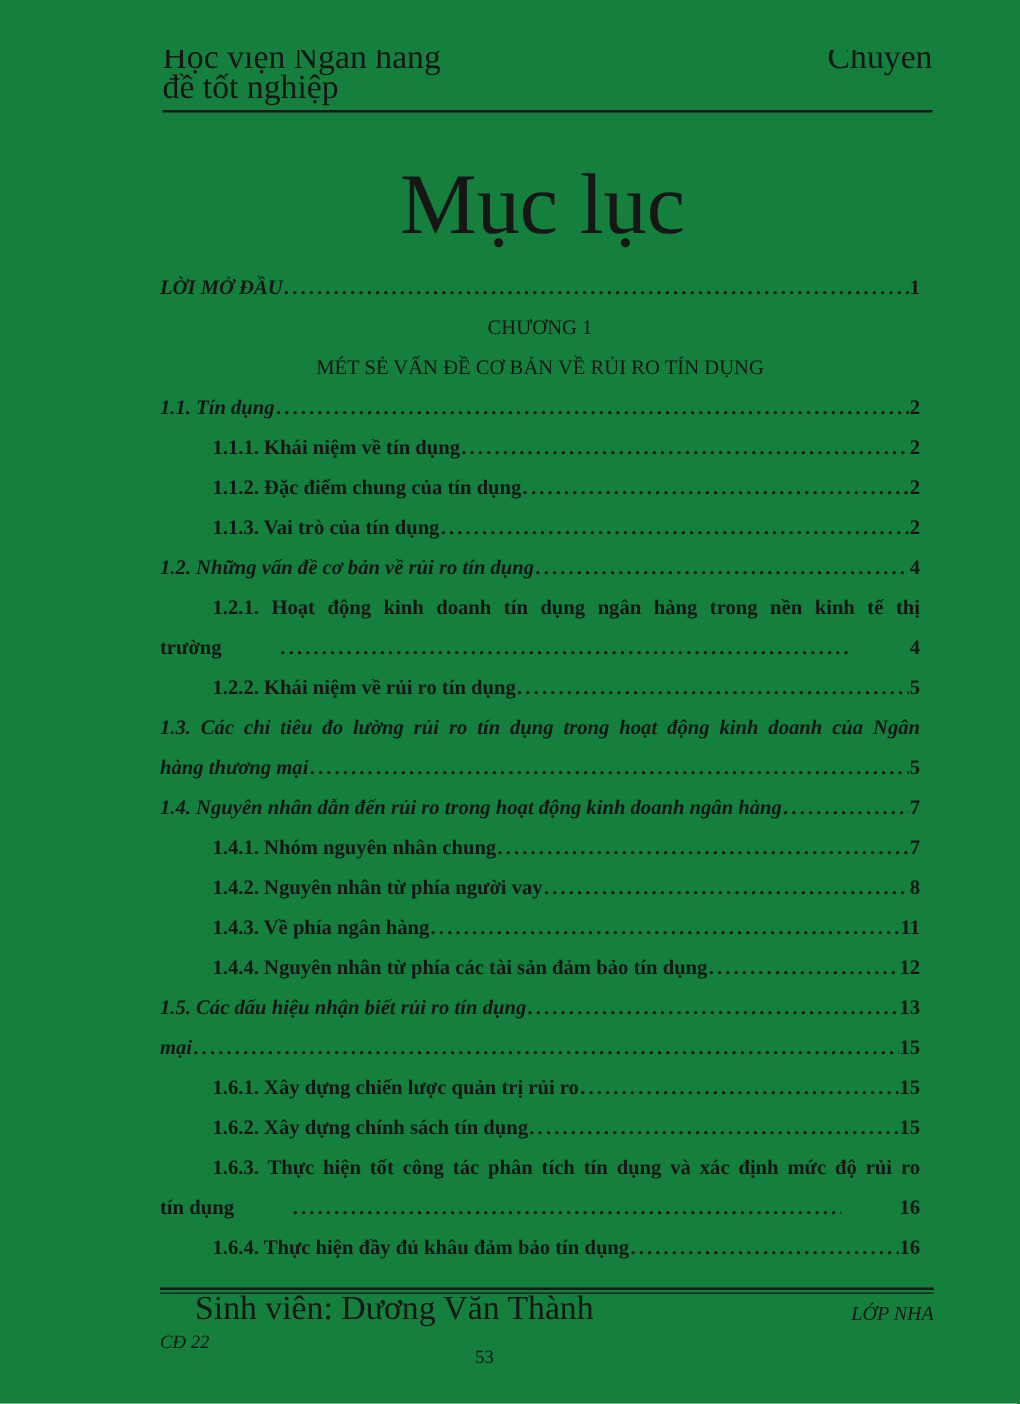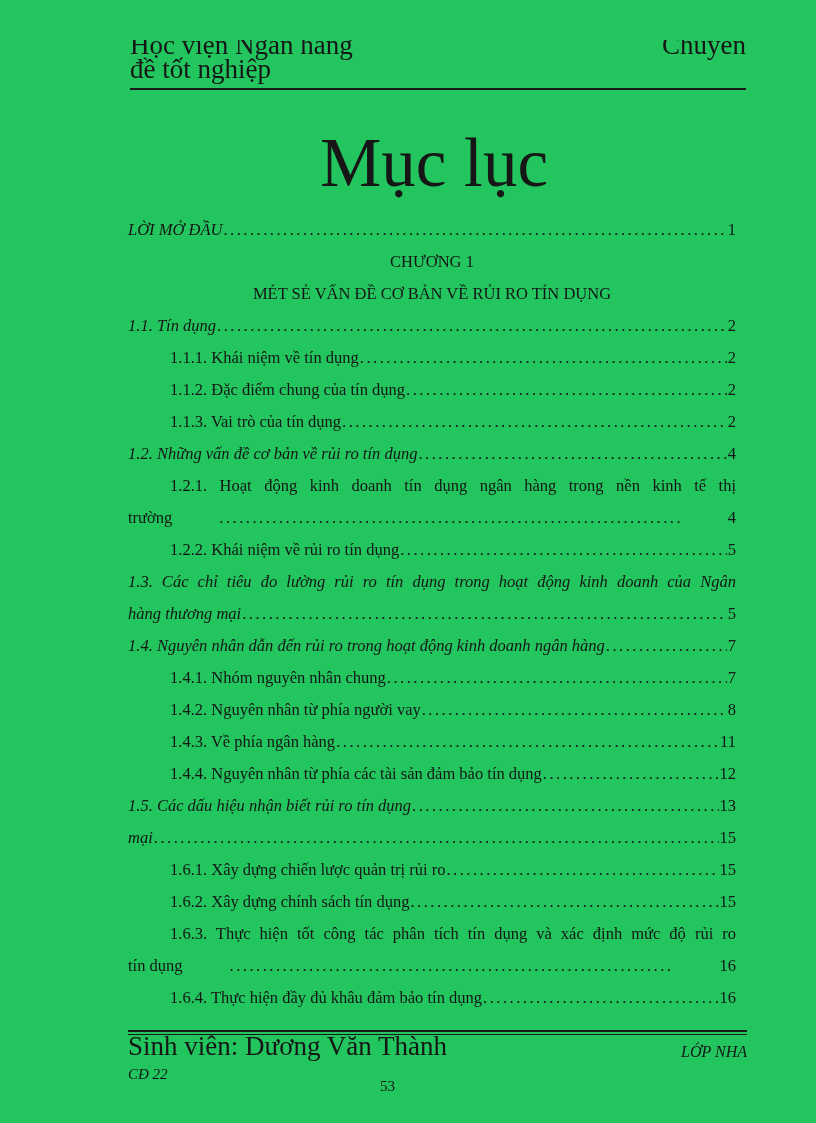--- a/index.html
+++ b/index.html
@@ -1,19 +1,19 @@
 <!DOCTYPE html>
 <html><head>
 <meta charset="utf-8">
 <style>
   html, body { margin: 0; padding: 0; background: #ffffff; }
   .page {
     position: relative;
     width: 816px; height: 1123px;
-    background: #22c55e;
+    background: #15803d;
     color: #161616;
     font-family: "Liberation Serif", "DejaVu Serif", serif;
     overflow: hidden;
   }
 
   
   .header {
     position: absolute; top: 40px; left: 130px; width: 616px;
     height: 50px; overflow: hidden;
     border-bottom: 2px solid #1a1a1a;
@@ -29,39 +29,39 @@
     text-align: center;
     font-size: 69px; line-height: 78px; font-weight: 400;
   }
 
   
   .toc {
     position: absolute; top: 214px; left: 128px; width: 608px;
     font-size: 16.5px;
   }
   .toc-heading { text-align: center; line-height: 32px; }
-  .toc-entry { line-height: 32px; }
+  .toc-entry { line-height: 32px; font-weight: bold; }
   .toc-entry.indent { padding-left: 42px; }
   .toc-entry.italic .toc-text,
   .toc-entry.italic .toc-justify { font-style: italic; }
   .toc-row { display: flex; align-items: baseline; }
   .toc-row.outdent { margin-left: -42px; gap: 46px; }
   .toc-text { white-space: nowrap; }
   .toc-dots { flex: 1 1 auto; overflow: hidden; white-space: nowrap; margin: 0 1px; font-style: normal; }
   .toc-dots::after {
     content: "..........................................................................................................................................................................................";
     letter-spacing: 2.5px;
   }
   .toc-page { white-space: nowrap; font-style: normal; }
   .toc-justify { text-align: justify; text-align-last: justify; -moz-text-align-last: justify; }
 
   
   .footer { position: absolute; top: 1030px; left: 128px; width: 619px; }
   .footer-rule { height: 2px; border-top: 2px solid #1a1a1a; border-bottom: 1px solid #1a1a1a; }
-  .footer-main { position: relative; height: 29px; overflow: hidden; }
+  .footer-main { position: relative; height: 29px; overflow: hidden; margin-left: 28px; }
   .footer-name { font-size: 27px; line-height: 34px; margin-top: -6px; white-space: nowrap; }
   .footer-class-right { position: absolute; right: 0; bottom: 4px; font-size: 16px; line-height: 16px; font-style: italic; text-align: right; }
   .footer-bottom { position: relative; height: 22px; font-size: 15px; line-height: 20px; }
   .footer-cd { font-style: italic; }
   .footer-pagenum { position: absolute; left: 252px; top: 12px; }
 </style>
 </head>
 <body>
 
 <div class="page">

